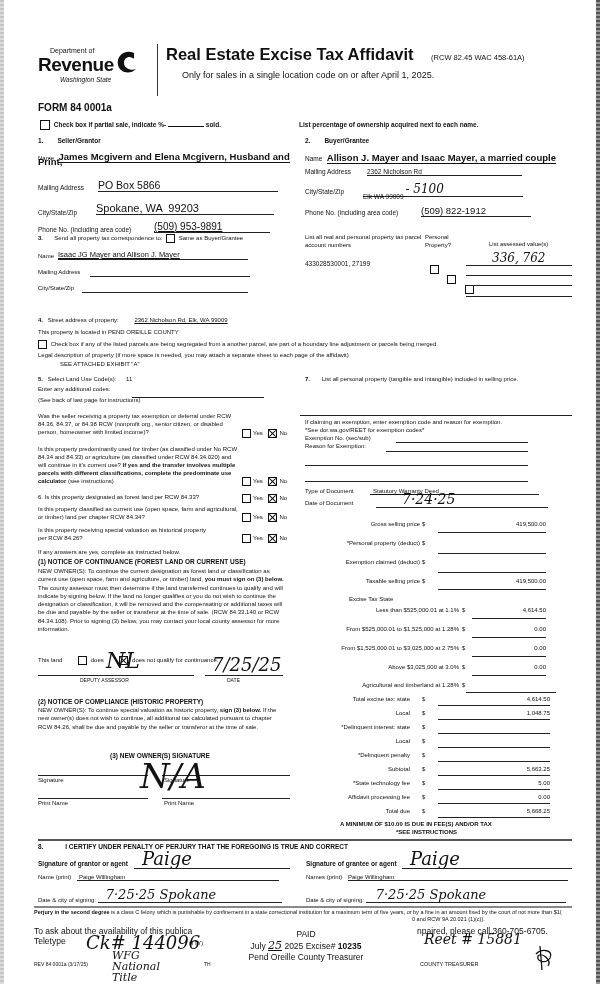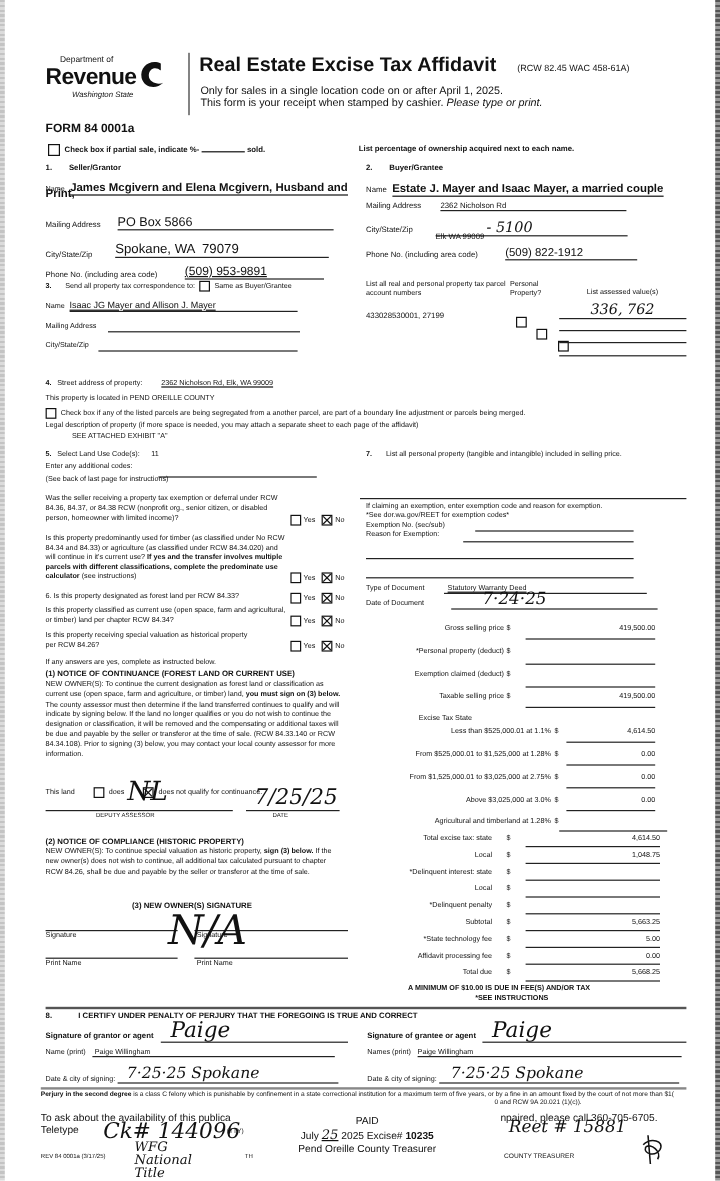--- a/index.html
+++ b/index.html
@@ -38,23 +38,22 @@
   <svg class="abs" style="left:76px;top:2px;" width="24" height="26" viewBox="0 0 24 26">
     <path d="M20 4 C12 0 2 6 4 16 C6 24 16 26 22 20 C18 22 10 20 10 14 C10 8 16 6 20 10 Z" fill="#111"></path>
     <path d="M12 12 C14 8 20 8 22 12 C18 10 15 11 12 12 Z" fill="#fff"></path>
   </svg>
 </div>
 <div class="abs" style="left:157px;top:44px;width:1px;height:52px;background:#333;"></div>
 <div class="abs" style="left:166px;top:45px;white-space:nowrap;">
   <span class="b" style="font-size:16.5px;">Real Estate Excise Tax Affidavit</span>
   <span class="t75" style="margin-left:13px;">(RCW 82.45 WAC 458-61A)</span>
 </div>
-<div class="abs t9" style="left:167px;top:70px;line-height:10px;white-space:nowrap;">
+<div class="abs t9" style="left:182px;top:70px;line-height:10px;white-space:nowrap;">
   <div>Only for sales in a single location code on or after April 1, 2025.</div>
-  <div><span>This form is your receipt when stamped by cashier.</span> <i>Please type or print.</i></div>
 </div>
 <div class="abs b t9" style="left:38px;top:102px;font-size:10px;">FORM 84 0001a</div>
 
 
 <div class="abs t65 b" style="left:38px;top:119px;white-space:nowrap;">
   <span class="cb" style="width:8px;height:8px;"></span>
   <span>Check box if partial sale, indicate %-</span>
   <span style="display:inline-block;width:36px;border-bottom:1px solid #111;height:7px;"></span>
   <span>sold.</span>
 </div>
@@ -65,21 +64,21 @@
   <span>1.</span><span style="display:inline-block;width:14px"></span><span>Seller/Grantor</span>
 </div>
 <div class="abs" style="left:38px;top:146px;white-space:nowrap;">
   <span class="t6">Name</span>
   <span class="b ul" style="font-size:9.5px;text-align:right;">James Mcgivern and Elena Mcgivern, Husband and</span>
 </div>
 <div class="abs b" style="left:38px;top:156px;font-size:9.5px;">Print,</div>
 <div class="abs t65" style="left:38px;top:184px;">Mailing Address</div>
 <div class="abs" style="left:98px;top:179px;font-size:10.5px;width:180px;border-bottom:1px solid #222;">PO Box 5866</div>
 <div class="abs t65" style="left:38px;top:209px;">City/State/Zip</div>
-<div class="abs" style="left:96px;top:202px;font-size:11px;width:178px;border-bottom:1px solid #222;white-space:pre;">Spokane, WA  79079</div>
+<div class="abs" style="left:96px;top:202px;font-size:11px;width:178px;border-bottom:1px solid #222;white-space:pre;">Spokane, WA  99203</div>
 <div class="abs t65" style="left:38px;top:226px;">Phone No. (including area code)</div>
 <div class="abs" style="left:154px;top:221px;font-size:10px;width:116px;border-bottom:1px solid #222;text-decoration:underline;">(509) 953-9891</div>
 
 
 <div class="abs t6" style="left:38px;top:234px;white-space:nowrap;">
   <span class="b">3.</span>
   <span style="display:inline-block;width:8px"></span>
   <span>Send all property tax correspondence to:</span>
   <span class="cb"></span>
   <span>Same as Buyer/Grantee</span>
@@ -90,21 +89,21 @@
 <div class="line" style="left:90px;top:276px;width:160px;"></div>
 <div class="abs t6" style="left:38px;top:285px;">City/State/Zip</div>
 <div class="line" style="left:82px;top:292px;width:166px;"></div>
 
 
 <div class="abs t65 b" style="left:305px;top:137px;">
   <span>2.</span><span style="display:inline-block;width:14px"></span><span>Buyer/Grantee</span>
 </div>
 <div class="abs" style="left:305px;top:147px;white-space:nowrap;">
   <span class="t65">Name</span>
-  <span class="b ul" style="font-size:9.5px;">Estate J. Mayer and Isaac Mayer, a married couple</span>
+  <span class="b ul" style="font-size:9.5px;">Allison J. Mayer and Isaac Mayer, a married couple</span>
 </div>
 <div class="abs t65" style="left:305px;top:168px;">Mailing Address</div>
 <div class="abs t65" style="left:367px;top:168px;width:155px;border-bottom:1px solid #222;">2362 Nicholson Rd</div>
 <div class="abs t65" style="left:305px;top:188px;">City/State/Zip</div>
 <div class="abs t65" style="left:363px;top:182px;width:160px;height:14px;border-bottom:1px solid #222;white-space:nowrap;">
   <span style="position:relative;top:6px;">Elk WA 99009</span>
   <span class="hand" style="font-size:12px;">- 5100</span>
 </div>
 <div class="abs t65" style="left:305px;top:209px;">Phone No. (including area code)</div>
 <div class="abs" style="left:421px;top:205px;font-size:9.5px;width:110px;border-bottom:1px solid #222;">(509) 822-1912</div>

